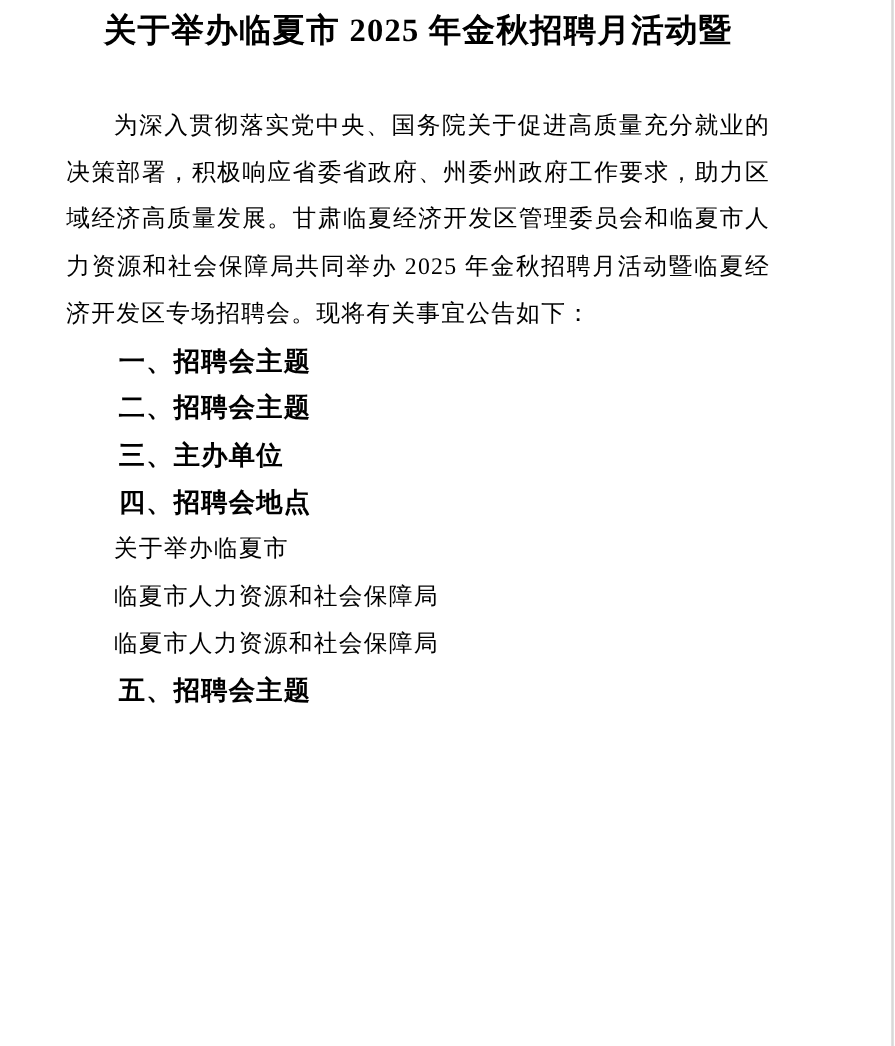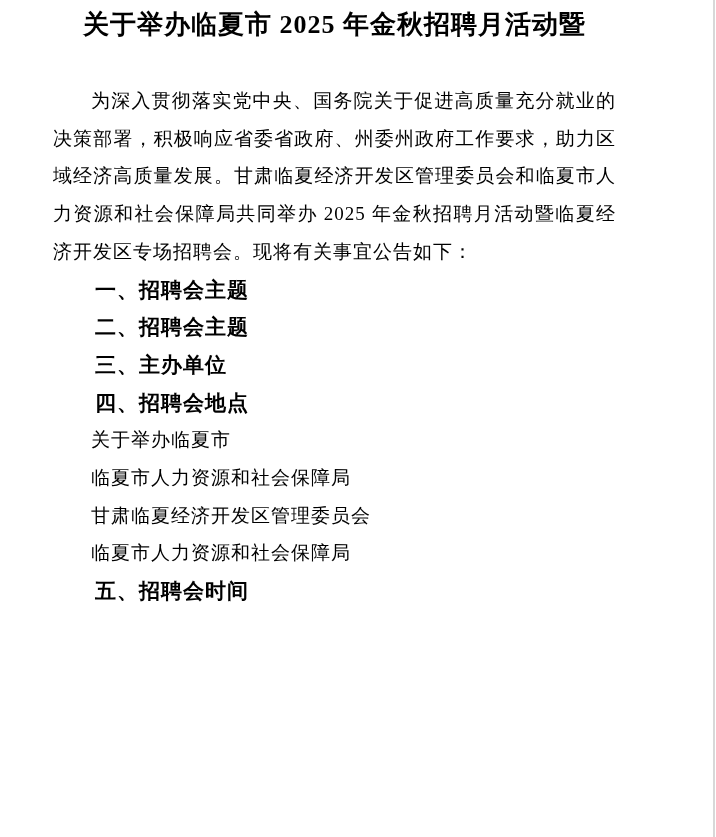--- a/index.html
+++ b/index.html
@@ -82,18 +82,17 @@
 
   <h2 class="section-heading">一、招聘会主题</h2>
 
   <h2 class="section-heading">二、招聘会主题</h2>
 
   <h2 class="section-heading">三、主办单位</h2>
 
   <h2 class="section-heading">四、招聘会地点</h2>
   <p class="body-line">关于举办临夏市</p>
   <p class="body-line">临夏市人力资源和社会保障局</p>
-  <p class="body-line">甘肃临夏经济开发区管理委员会</p>
   <p class="body-line">临夏市人力资源和社会保障局</p>
 
-  <h2 class="section-heading">五、招聘会时间</h2>
+  <h2 class="section-heading">五、招聘会主题</h2>
 
 </div>
 
 </body></html>

